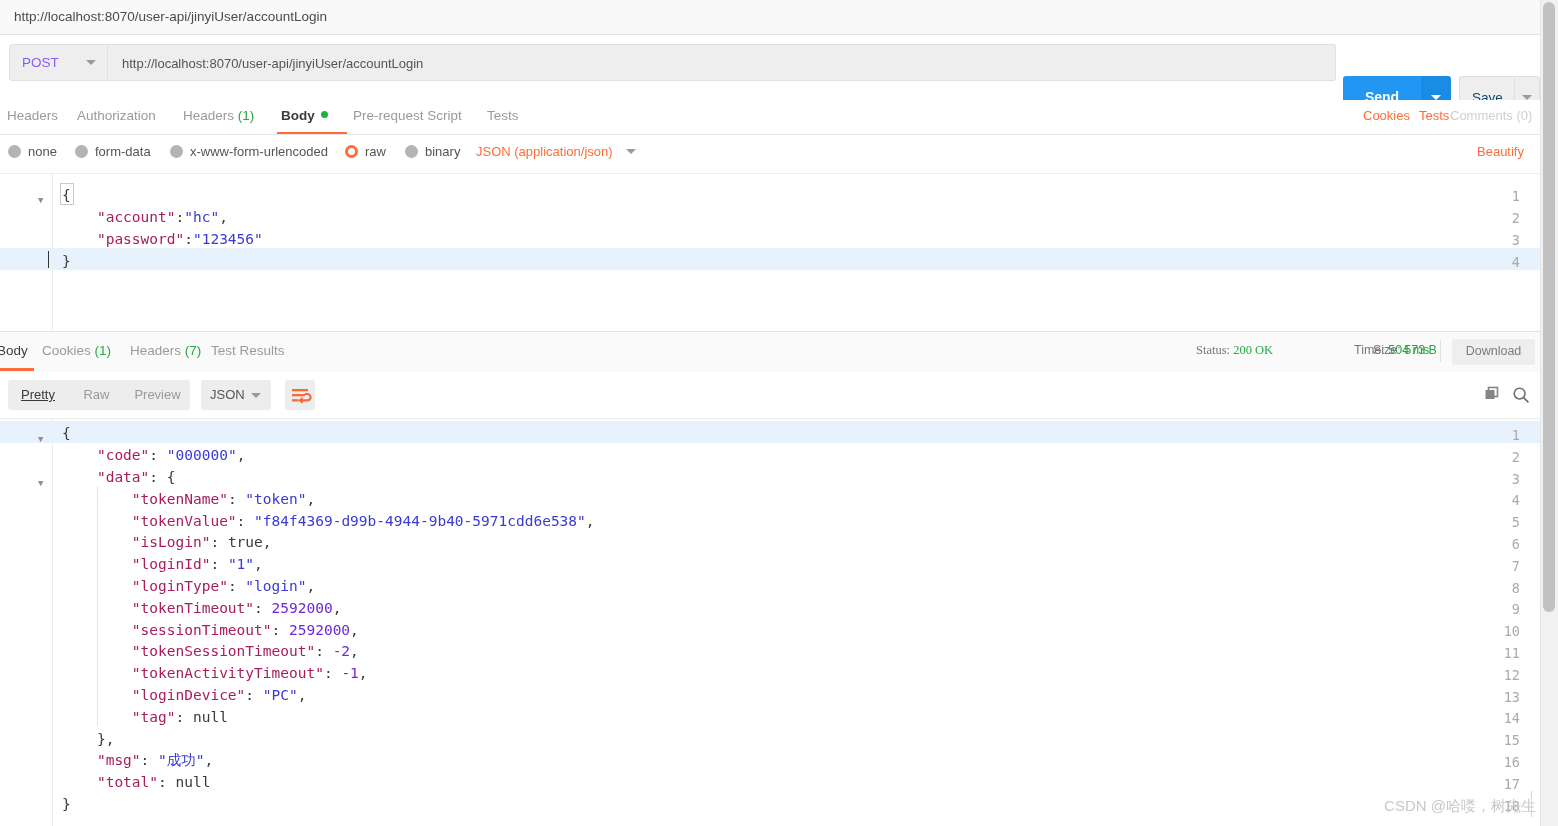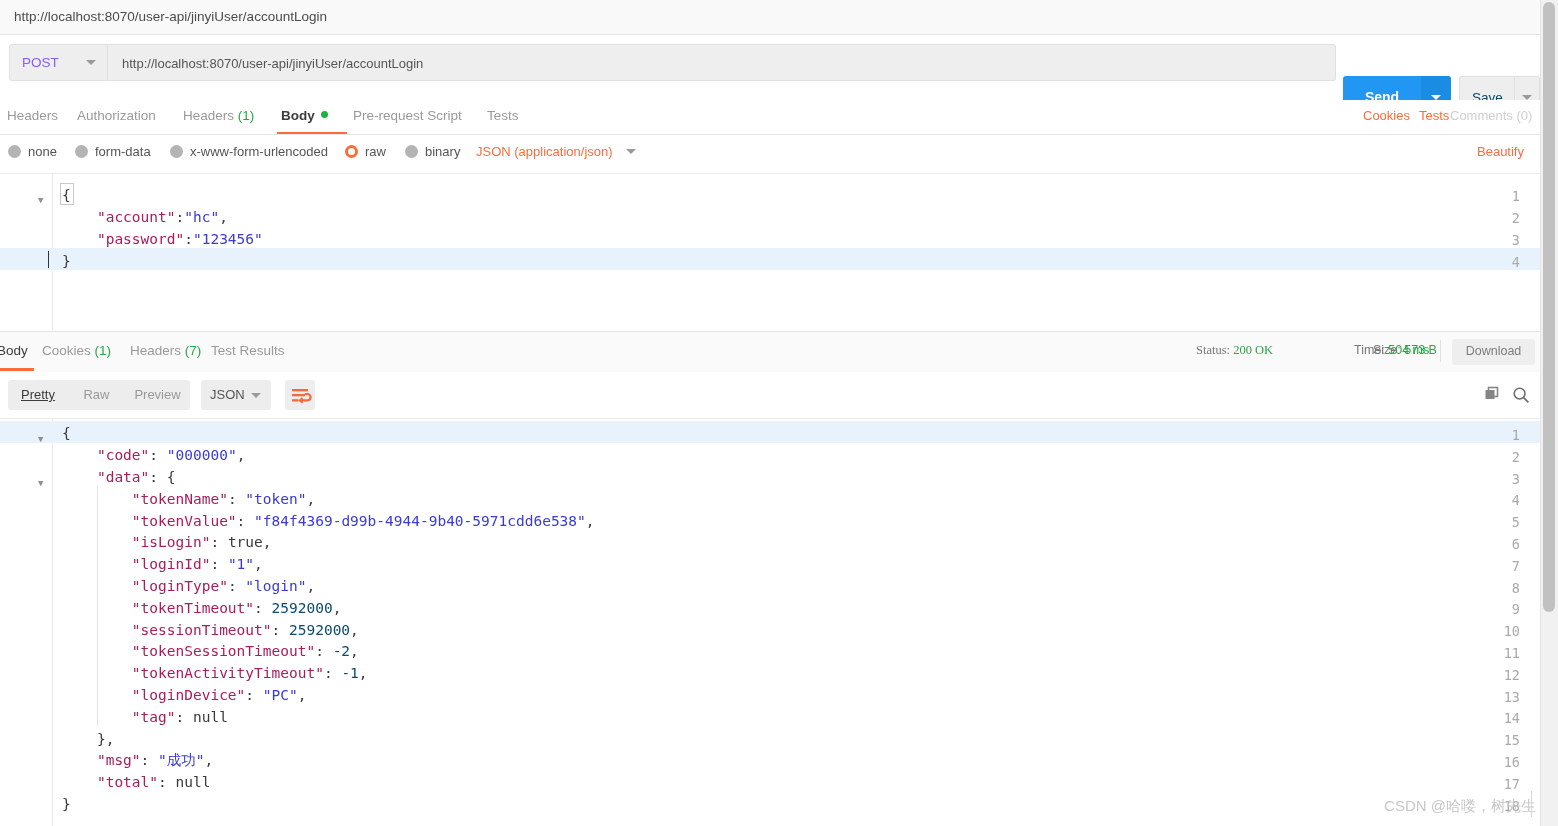--- a/index.html
+++ b/index.html
@@ -114,21 +114,21 @@
   .gutter-sep{position:absolute;left:52px;top:0;width:1px;height:100%;background:#ececec;}
   .lnum{
     position:absolute;right:20px;color:#aaaaaa;font-size:13.5px;
     font-family:"DejaVu Sans Mono","Liberation Mono",monospace;text-align:right;width:40px;
   }
   .fold{position:absolute;left:38px;color:#8f8f8f;font-size:9px;}
   .hl{position:absolute;left:0;background:#e8f2fd;height:22px;}
   .codeline{position:absolute;left:62px;white-space:pre;}
   .k{color:#a71d5d;}
   .s{color:#3a3ad6;}
-  .n{color:#0c4a6e;}
+  .n{color:#6d28d9;}
   .p{color:#3a3a3a;}
   .b{color:#3a3a3a;}
   .caretbar{
     position:absolute;width:1px;background:#333;height:17px;
   }
   .indentguide{position:absolute;width:1px;background:#e4e4e4;}
 
   #req-editor{left:0;top:174px;width:1540px;height:156px;}
   #resp-editor{left:0;top:419px;width:1540px;height:407px;}
 

